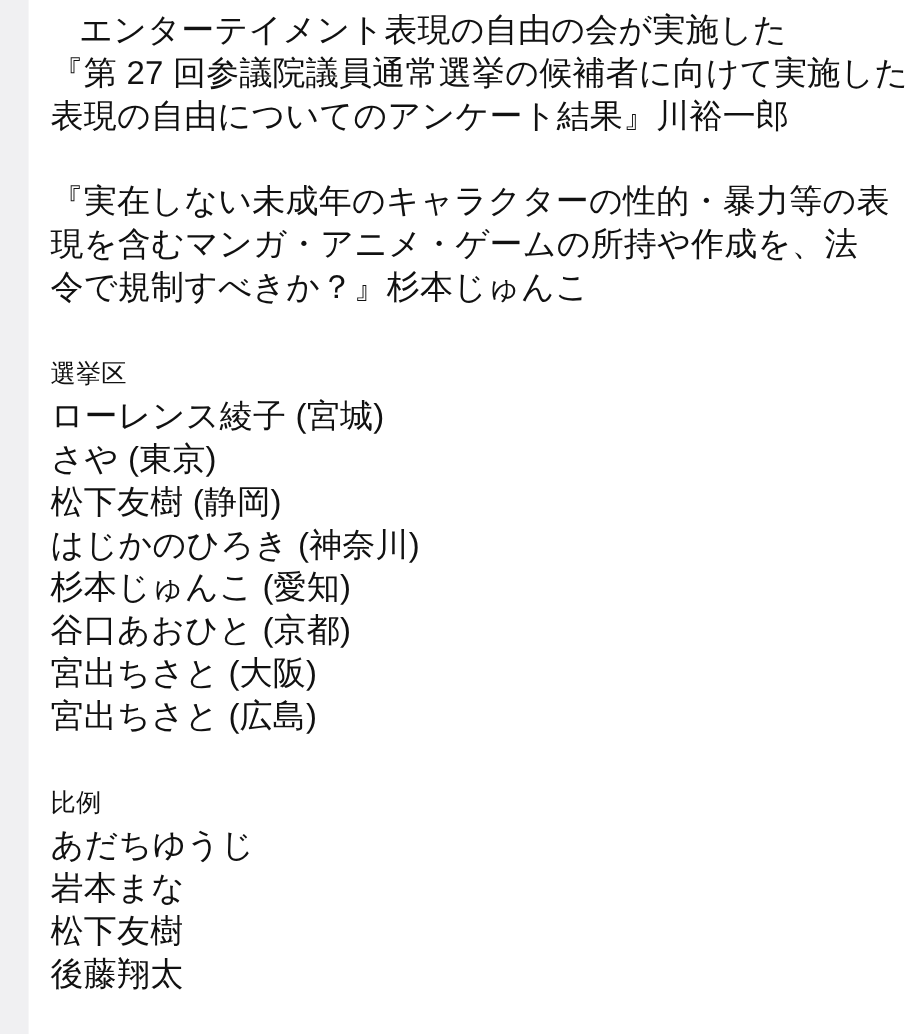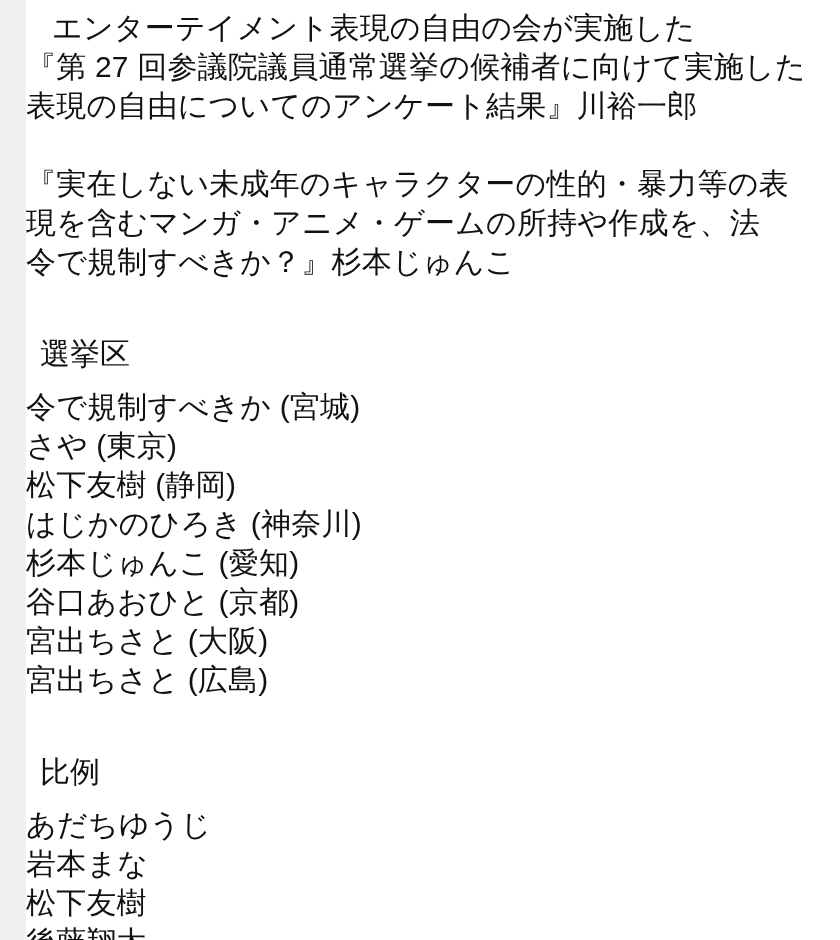--- a/index.html
+++ b/index.html
@@ -28,21 +28,21 @@
     width: 26px;
     height: 940px;
     background: #f0f0f2;
   }
   .content {
     position: absolute;
     top: 0;
     left: 26px;
     right: 0;
     bottom: 0;
-    padding: 8px 14px 0 0;
+    padding: 8px 14px 0 20px;
     box-sizing: border-box;
   }
   .para {
     font-size: 30px;
     line-height: 39px;
     letter-spacing: 0.2px;
     white-space: pre-wrap;
     word-break: break-word;
     margin: 0;
   }
@@ -53,23 +53,23 @@
     height: 39px;
   }
   .line {
     font-size: 30px;
     line-height: 39px;
     letter-spacing: 0.2px;
     white-space: pre-wrap;
     margin: 0;
   }
   .section-head {
-    font-size: 30px;
+    font-size: 23px;
     line-height: 39px;
-    margin: 14px;
+    margin: 0;
   }
 </style>
 </head>
 <body>
 
 <div class="page">
 
   <div class="left-gutter"></div>
 
   <div class="content">
@@ -80,21 +80,21 @@
 
     <div class="blank"></div>
 
     <p class="para">『実在しない未成年のキャラクターの性的・暴力等の表</p>
     <p class="para">現を含むマンガ・アニメ・ゲームの所持や作成を、法</p>
     <p class="para">令で規制すべきか？』杉本じゅんこ</p>
 
     <div class="blank"></div>
 
     <p class="section-head">選挙区</p>
-    <p class="line">令で規制すべきか (宮城)</p>
+    <p class="line">ローレンス綾子 (宮城)</p>
     <p class="line">さや (東京)</p>
     <p class="line">松下友樹 (静岡)</p>
     <p class="line">はじかのひろき (神奈川)</p>
     <p class="line">杉本じゅんこ (愛知)</p>
     <p class="line">谷口あおひと (京都)</p>
     <p class="line">宮出ちさと (大阪)</p>
     <p class="line">宮出ちさと (広島)</p>
 
     <div class="blank"></div>
 

